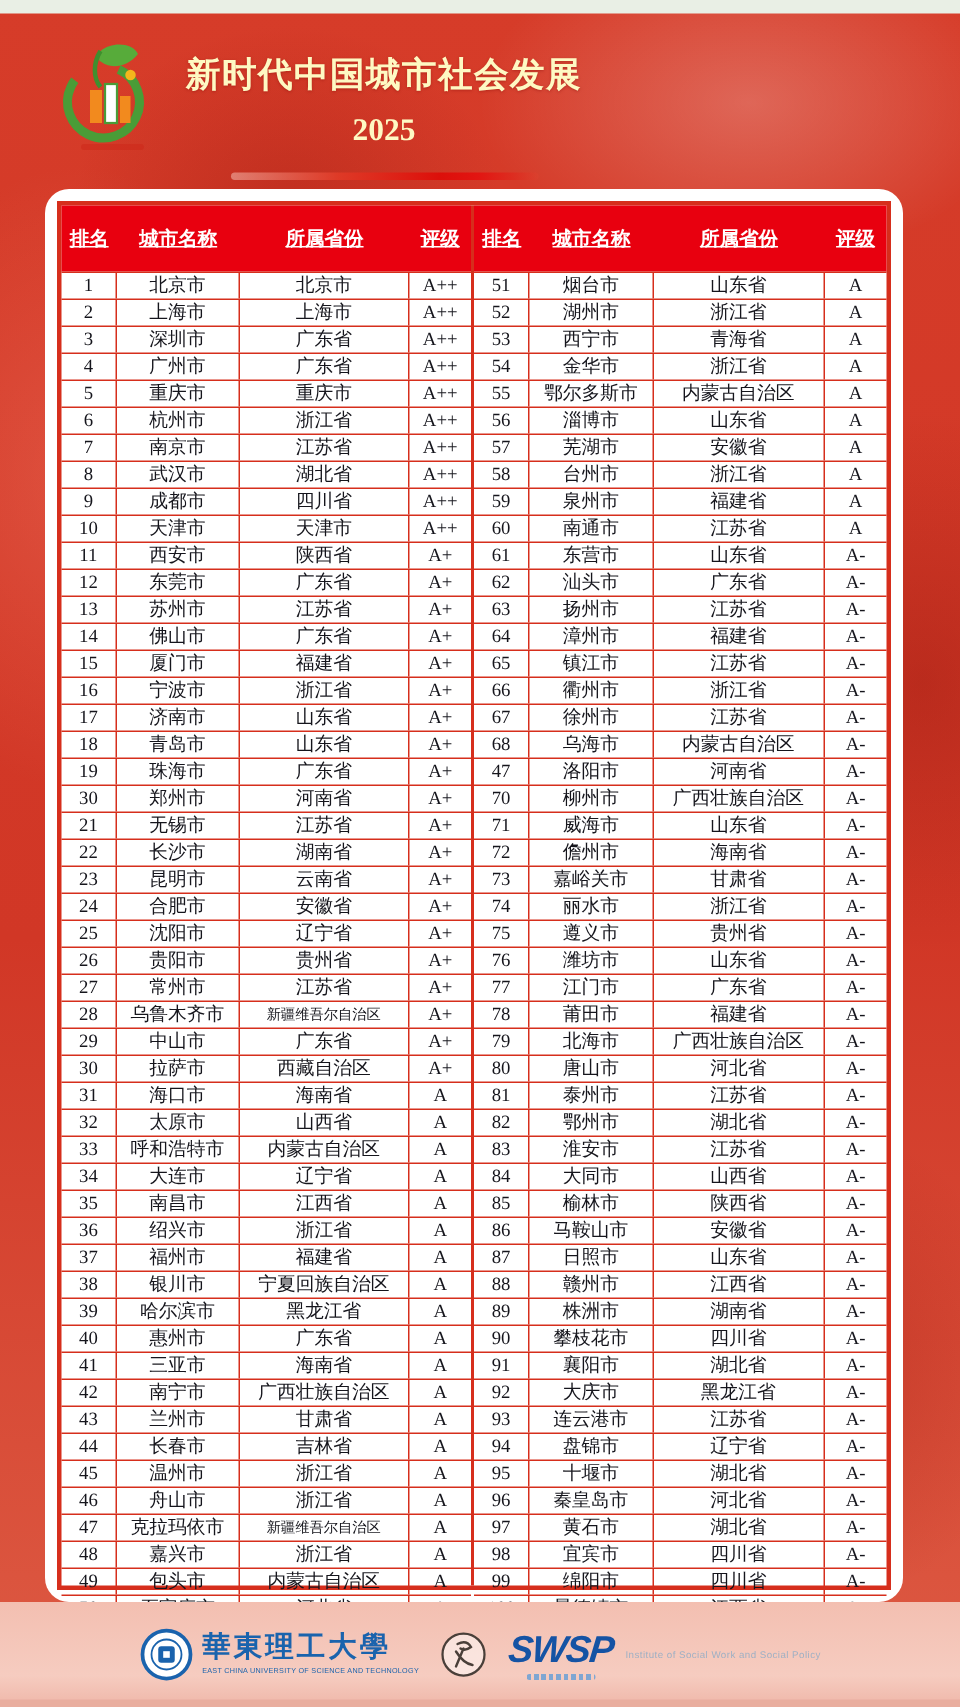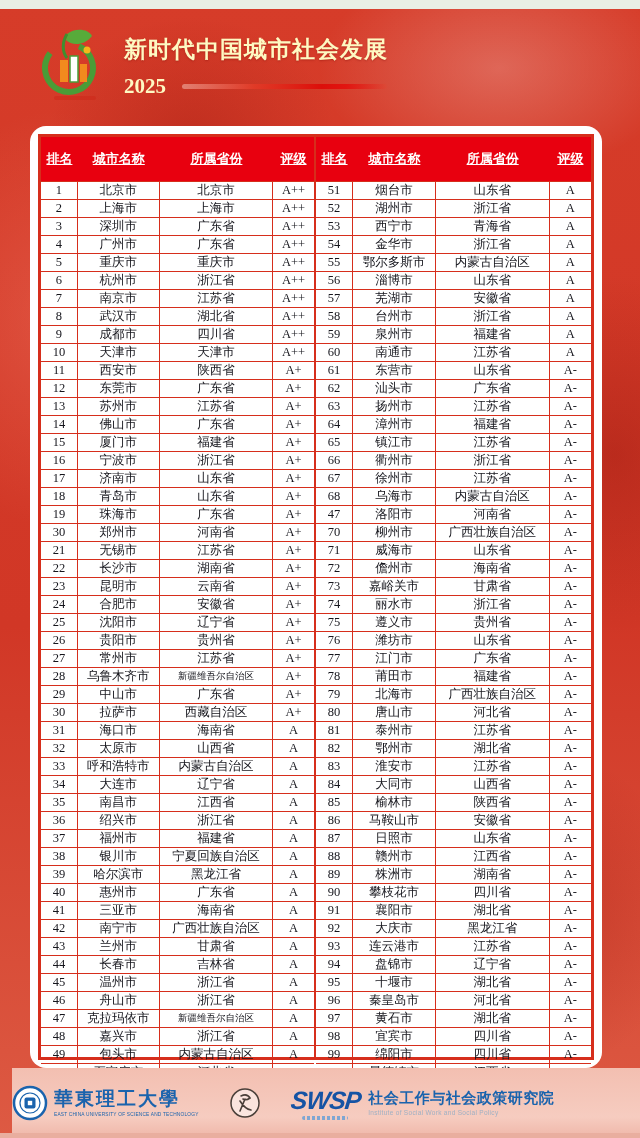--- a/index.html
+++ b/index.html
@@ -19,21 +19,21 @@
       radial-gradient(ellipse 200px 260px at 88% 80%, rgba(150,20,10,0.25), transparent 60%),
       linear-gradient(180deg,#d63c29 0%, #d13726 55%, #dd5a43 100%);
   }
   .top-strip{position:absolute;top:0;left:0;right:0;height:9px;background:#e9efe5;z-index:3;}
 
   
   .header{position:absolute;top:24px;left:32px;right:14px;height:96px;z-index:2;color:#fef9c3;}
   .logo-wrap{position:absolute;left:2px;top:2px;width:74px;height:92px;}
   .title-block{position:absolute;left:92px;top:10px;}
   .title-main{font-family:"Liberation Serif",serif;font-weight:bold;font-size:23px;letter-spacing:1px;text-shadow:0 1px 2px rgba(120,0,0,0.35);}
-  .year-row{display:flex;align-items:center;gap:16px;margin-top:9px;}
+  .year-row{display:flex;align-items:center;gap:16px;margin-top:9px;flex-direction:column;}
   .year{font-family:"Liberation Serif",serif;font-weight:bold;font-size:21px;}
   .year-line{width:205px;height:5px;border-radius:3px;
     background:linear-gradient(90deg, rgba(255,220,210,0.45) 0%, rgba(230,60,40,0.75) 35%, #dc0f0a 68%, #e21511 80%, rgba(230,70,50,0.25) 100%);}
   .right-title{position:absolute;right:0;top:34px;font-family:"Liberation Serif",serif;font-weight:bold;font-size:22px;letter-spacing:2px;text-shadow:0 1px 2px rgba(120,0,0,0.35);}
 
   
   .card{position:absolute;top:126px;left:30px;width:572px;height:942px;background:#ffffff;border-radius:16px;z-index:2;box-sizing:border-box;padding:8px;}
   .table{display:flex;width:100%;height:100%;box-sizing:border-box;border:3px solid #d62e1c;}
   .half{width:50%;display:flex;flex-direction:column;box-sizing:border-box;}
   .half.left{border-right:2px solid #d62e1c;}
@@ -43,21 +43,21 @@
   .tbody{flex:1;display:flex;flex-direction:column;}
   .tr{flex:1;display:grid;grid-template-columns:13.5% 30% 41.5% 15%;border-top:1.6px solid #d62e1c;box-sizing:border-box;}
   .td{display:flex;align-items:center;justify-content:center;border-right:1.6px solid #d62e1c;
       font-family:"Liberation Serif",serif;font-size:12.5px;color:#15151c;white-space:nowrap;overflow:hidden;box-sizing:border-box;}
   .td:last-child{border-right:none;}
   .td.small{font-size:9.5px;}
 
   
   .footer{position:absolute;top:1068px;left:0;right:0;bottom:0;z-index:2;
     background:linear-gradient(180deg,#f3bfb1 0%,#f6ccc0 70%,#efb6a8 100%);
-    display:flex;align-items:center;justify-content:flex-start;gap:30px;margin-left:12px;}
+    display:flex;align-items:center;justify-content:center;gap:14px;}
   .org{display:flex;align-items:center;gap:6px;}
   .org-text{display:flex;flex-direction:column;line-height:1.1;}
   .ecust-name{font-family:"Liberation Serif",serif;font-weight:bold;font-size:19px;color:#1a63ad;letter-spacing:2px;}
   .ecust-sub{font-size:4.8px;color:#1a63ad;letter-spacing:0.2px;margin-top:2px;}
   .school-name{font-family:"Liberation Serif",serif;font-weight:bold;font-size:15px;color:#41322b;letter-spacing:1px;}
   .school-sub{font-size:5.5px;color:#6b5a50;margin-top:2px;}
   .swsp-block{display:flex;flex-direction:column;align-items:center;margin-right:2px;}
   .swsp{font-style:italic;font-weight:bold;font-size:25px;color:#1553a4;letter-spacing:-1px;transform:skewX(-6deg);font-family:"Liberation Sans",sans-serif;}
   .swsp-tag{width:46px;height:4px;margin-top:1px;border-radius:2px;
     background:repeating-linear-gradient(90deg,#7fa6d2 0 3px, transparent 3px 5px);}
@@ -736,18 +736,17 @@
       <circle cx="16" cy="16" r="14" fill="rgba(255,255,255,0.5)" stroke="#4a3f39" stroke-width="1.5"></circle>
       <path d="M12 9 q6 -3 9 2 q-4 3 -7 1 M11 14 q5 8 11 9 M16 12 l-5 12" fill="none" stroke="#4a3f39" stroke-width="1.6" stroke-linecap="round"></path>
     </svg>
   </div>
   <div class="org">
     <div class="swsp-block">
       <span class="swsp">SWSP</span>
       <span class="swsp-tag"></span>
     </div>
     <div class="org-text">
-      <span class="inst-name">社会工作与社会政策研究院</span>
       <span class="inst-sub">Institute of Social Work and Social Policy</span>
     </div>
   </div>
 </div>
 <div class="bottom-strip"></div>
 
 </body></html>

